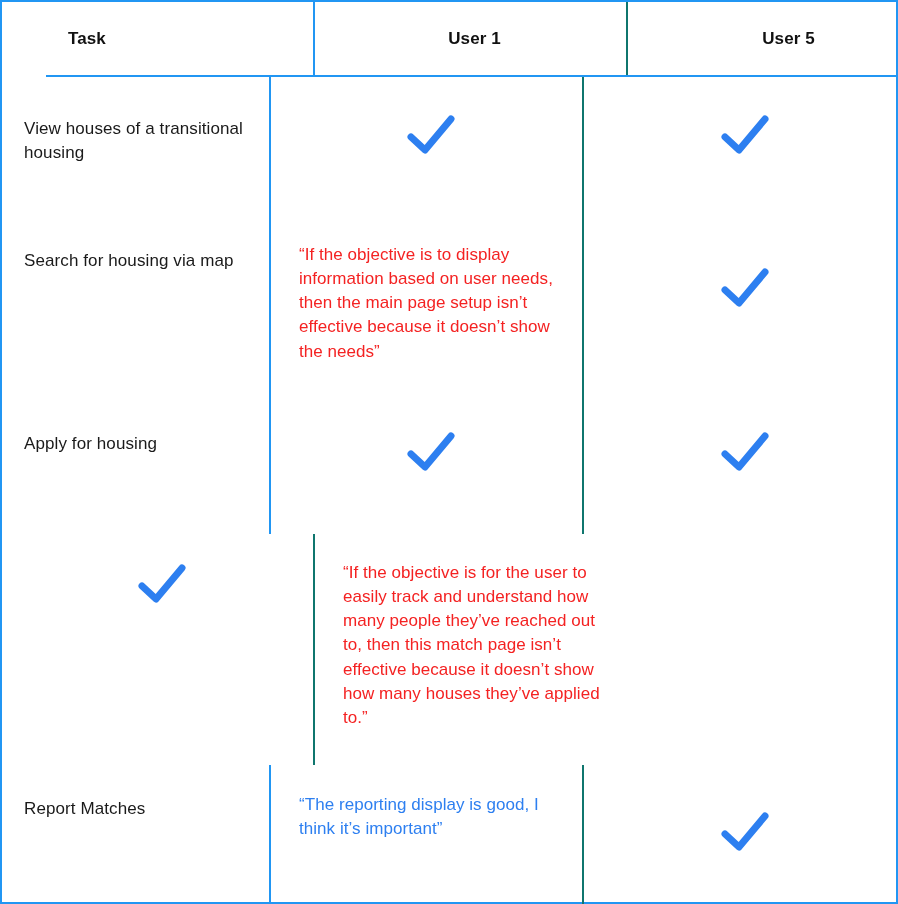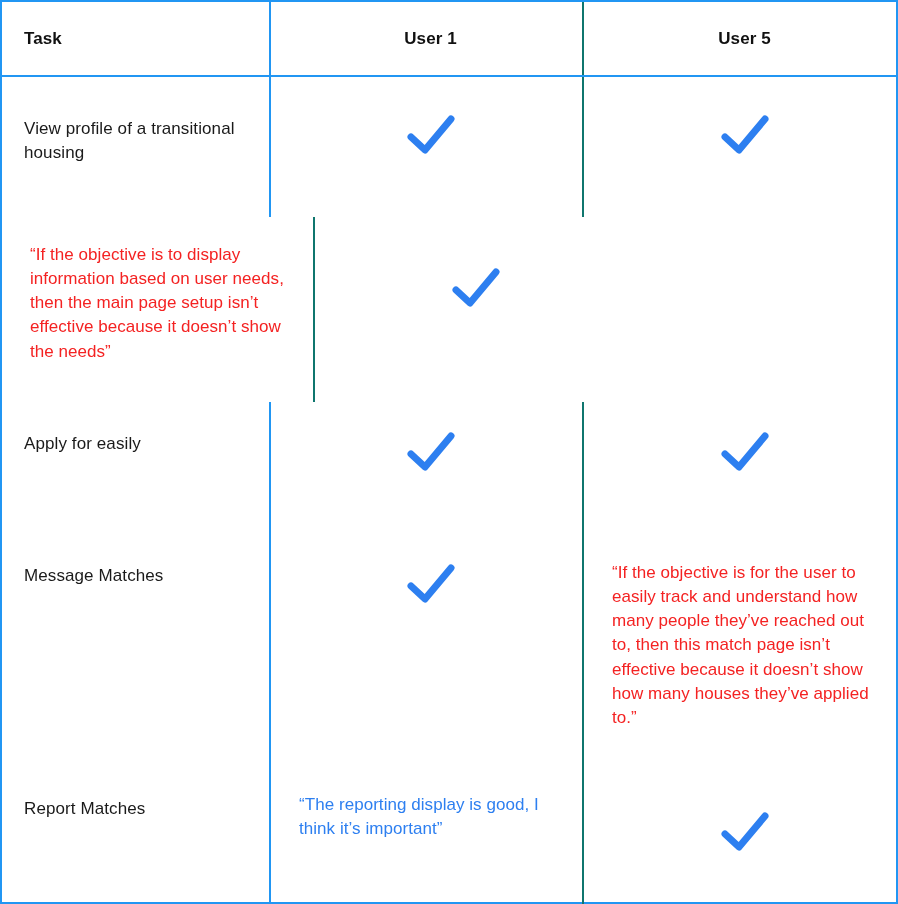--- a/index.html
+++ b/index.html
@@ -21,20 +21,21 @@
     border: 2px solid #2196f3;
     border-collapse: collapse;
     display: flex;
     flex-direction: column;
   }
 
   .header-row {
     display: flex;
     flex: 0 0 73px;
     border-bottom: 2px solid #2196f3;
+    margin-left: 44px;
   }
 
   .body-rows {
     display: flex;
     flex-direction: column;
     flex: 1 1 auto;
   }
 
   .row {
     display: flex;
@@ -157,75 +158,75 @@
     </div>
     <div class="cell col-user col-user2">
       <span class="header-label">User 5</span>
     </div>
   </div>
 
   <div class="body-rows">
 
     <div class="row row-1">
       <div class="cell col-task">
-        <span class="task-label">View profile of a transitional housing</span>
+        <span class="task-label">View houses of a transitional housing</span>
       </div>
       <div class="cell col-user col-user1">
         <span class="checkmark-wrap">
           <svg class="checkmark-icon" viewBox="0 0 52 46" fill="none" aria-hidden="true">
             <path d="M6 25 L20 38 L46 7" stroke="#2d7ff0" stroke-width="7" stroke-linecap="round" stroke-linejoin="round"></path>
           </svg>
         </span>
       </div>
       <div class="cell col-user col-user2">
         <span class="checkmark-wrap">
           <svg class="checkmark-icon" viewBox="0 0 52 46" fill="none" aria-hidden="true">
             <path d="M6 25 L20 38 L46 7" stroke="#2d7ff0" stroke-width="7" stroke-linecap="round" stroke-linejoin="round"></path>
           </svg>
         </span>
       </div>
     </div>
 
     <div class="row row-2">
+      <div class="cell col-task">
+        <span class="task-label">Search for housing via map</span>
+      </div>
       <div class="cell col-user col-user1">
         <span class="quote quote-negative">“If the objective is to display information based on user needs, then the main page setup isn’t effective because it doesn’t show the needs”</span>
       </div>
       <div class="cell col-user col-user2">
         <span class="checkmark-wrap">
           <svg class="checkmark-icon" viewBox="0 0 52 46" fill="none" aria-hidden="true">
             <path d="M6 25 L20 38 L46 7" stroke="#2d7ff0" stroke-width="7" stroke-linecap="round" stroke-linejoin="round"></path>
           </svg>
         </span>
       </div>
     </div>
 
     <div class="row row-3">
       <div class="cell col-task">
-        <span class="task-label">Apply for easily</span>
+        <span class="task-label">Apply for housing</span>
       </div>
       <div class="cell col-user col-user1">
         <span class="checkmark-wrap">
           <svg class="checkmark-icon" viewBox="0 0 52 46" fill="none" aria-hidden="true">
             <path d="M6 25 L20 38 L46 7" stroke="#2d7ff0" stroke-width="7" stroke-linecap="round" stroke-linejoin="round"></path>
           </svg>
         </span>
       </div>
       <div class="cell col-user col-user2">
         <span class="checkmark-wrap">
           <svg class="checkmark-icon" viewBox="0 0 52 46" fill="none" aria-hidden="true">
             <path d="M6 25 L20 38 L46 7" stroke="#2d7ff0" stroke-width="7" stroke-linecap="round" stroke-linejoin="round"></path>
           </svg>
         </span>
       </div>
     </div>
 
     <div class="row row-4">
-      <div class="cell col-task">
-        <span class="task-label">Message Matches</span>
-      </div>
       <div class="cell col-user col-user1">
         <span class="checkmark-wrap">
           <svg class="checkmark-icon" viewBox="0 0 52 46" fill="none" aria-hidden="true">
             <path d="M6 25 L20 38 L46 7" stroke="#2d7ff0" stroke-width="7" stroke-linecap="round" stroke-linejoin="round"></path>
           </svg>
         </span>
       </div>
       <div class="cell col-user col-user2">
         <span class="quote quote-negative">“If the objective is for the user to easily track and understand how many people they’ve reached out to, then this match page isn’t effective because it doesn’t show how many houses they’ve applied to.”</span>
       </div>

